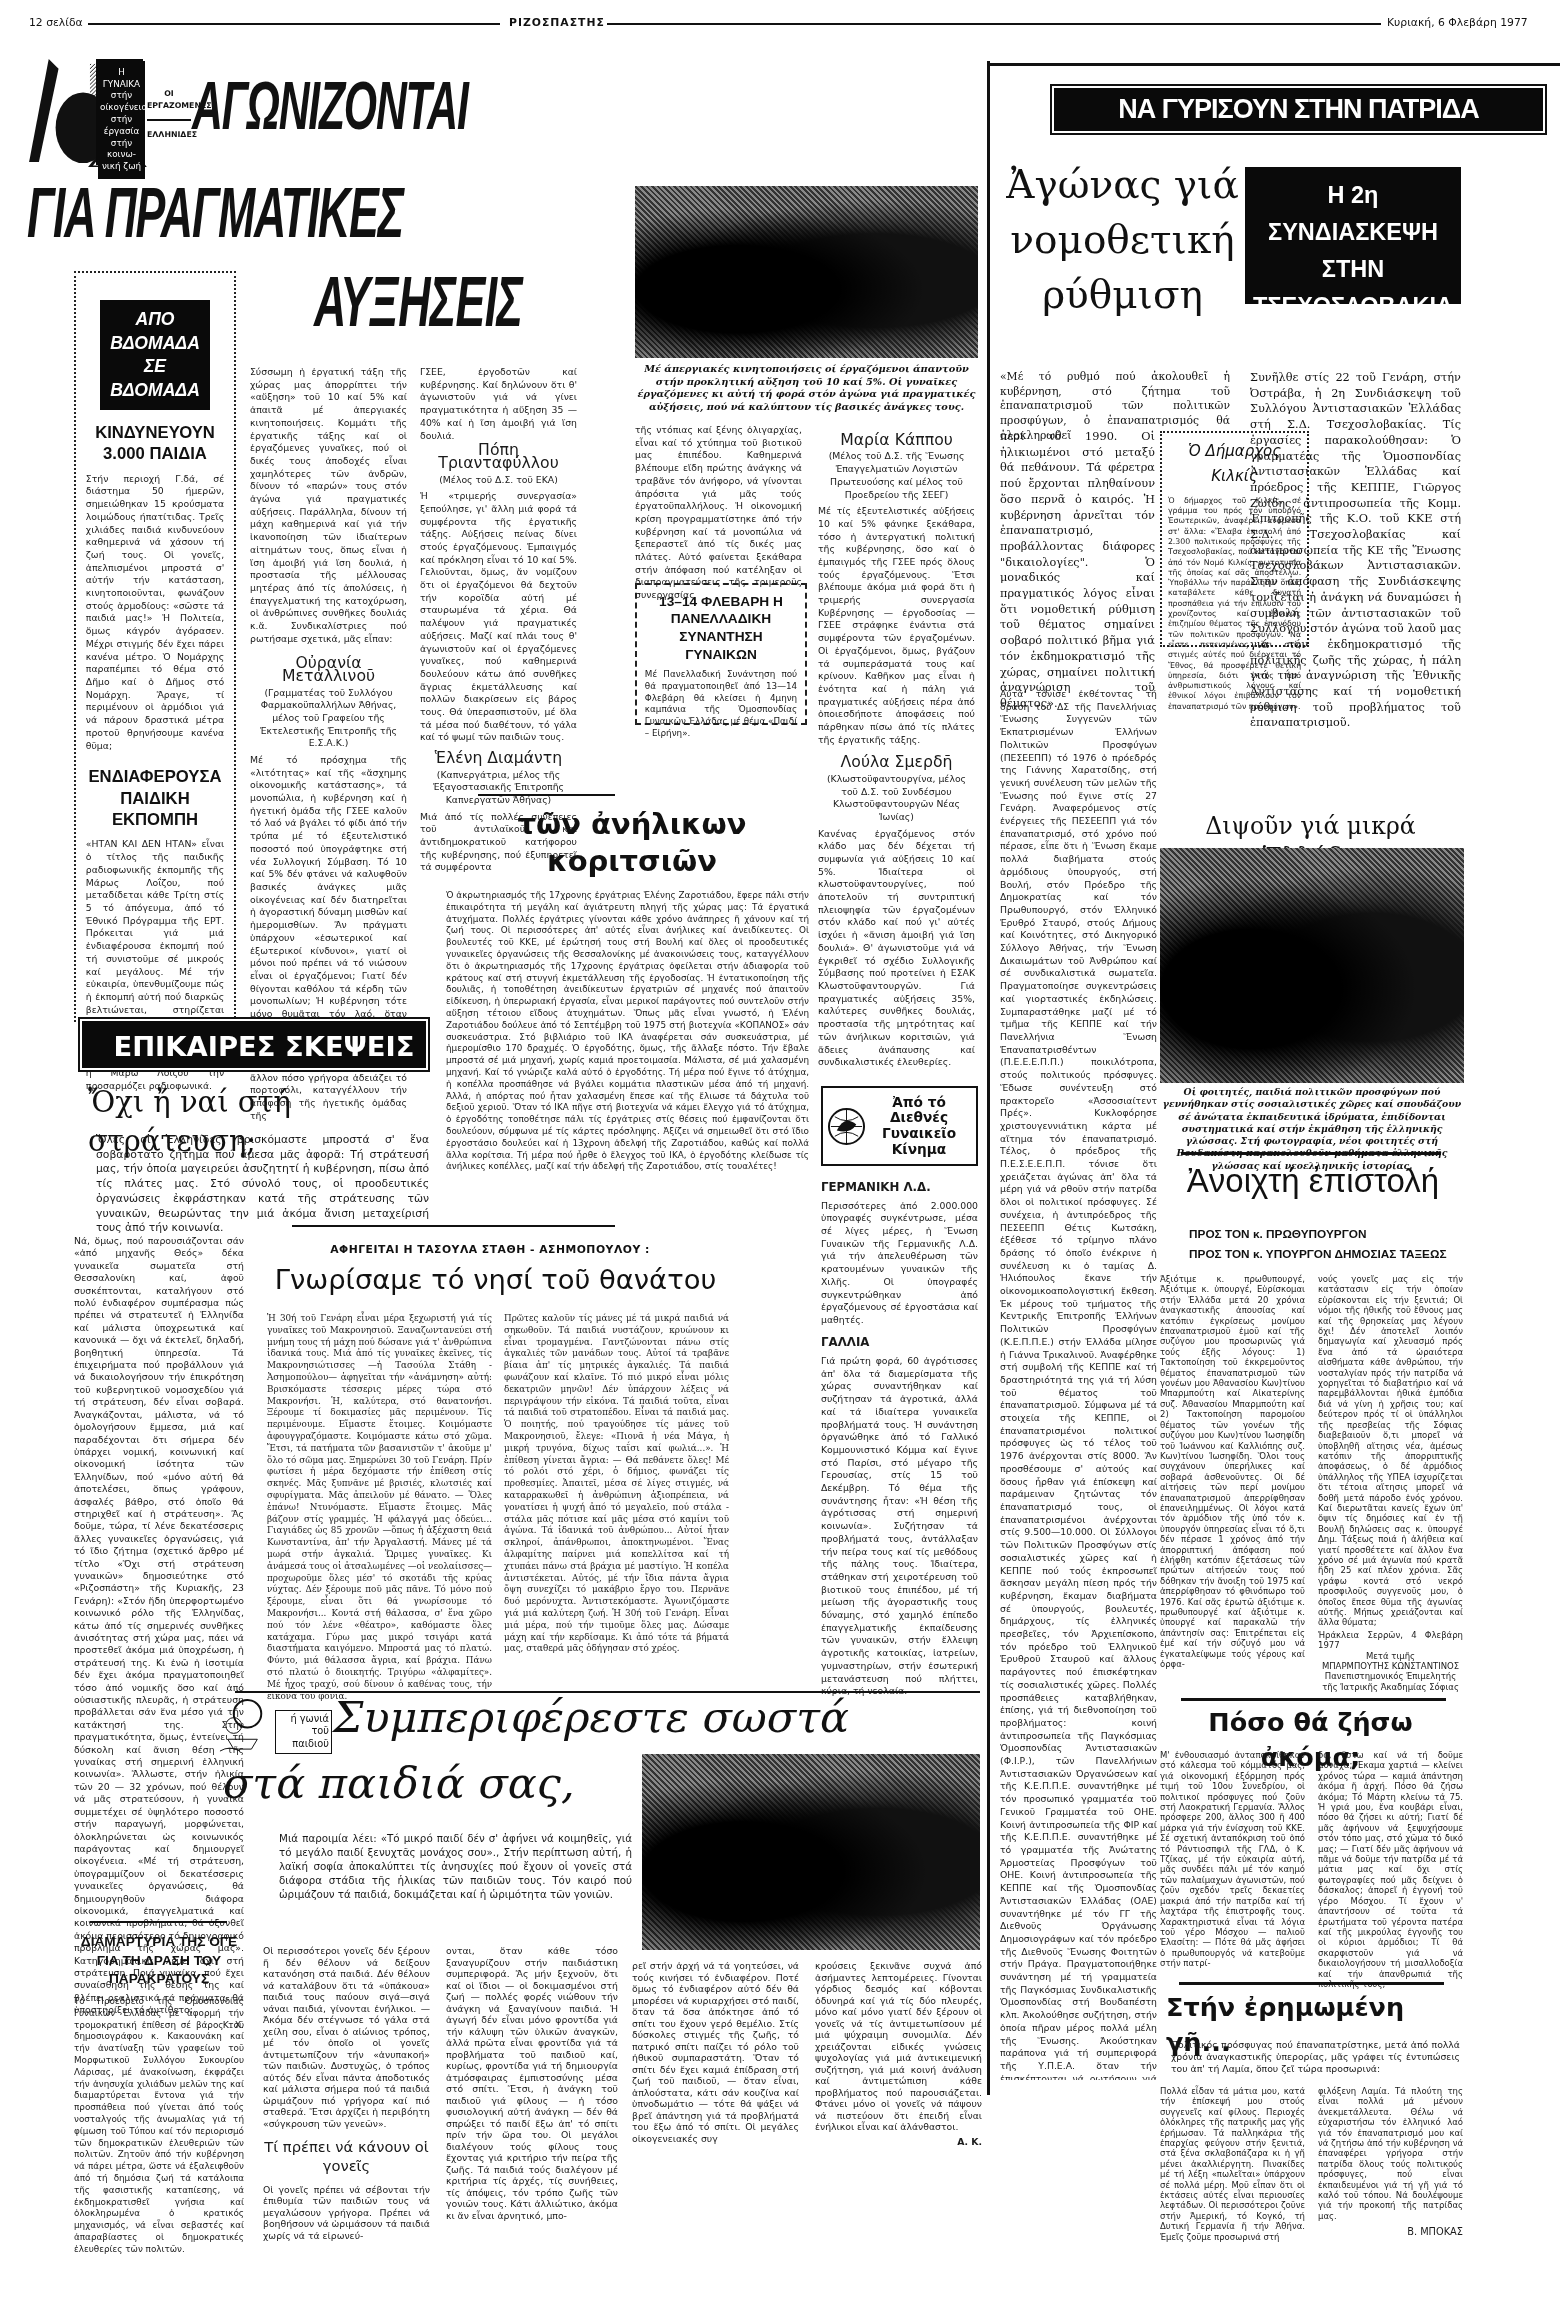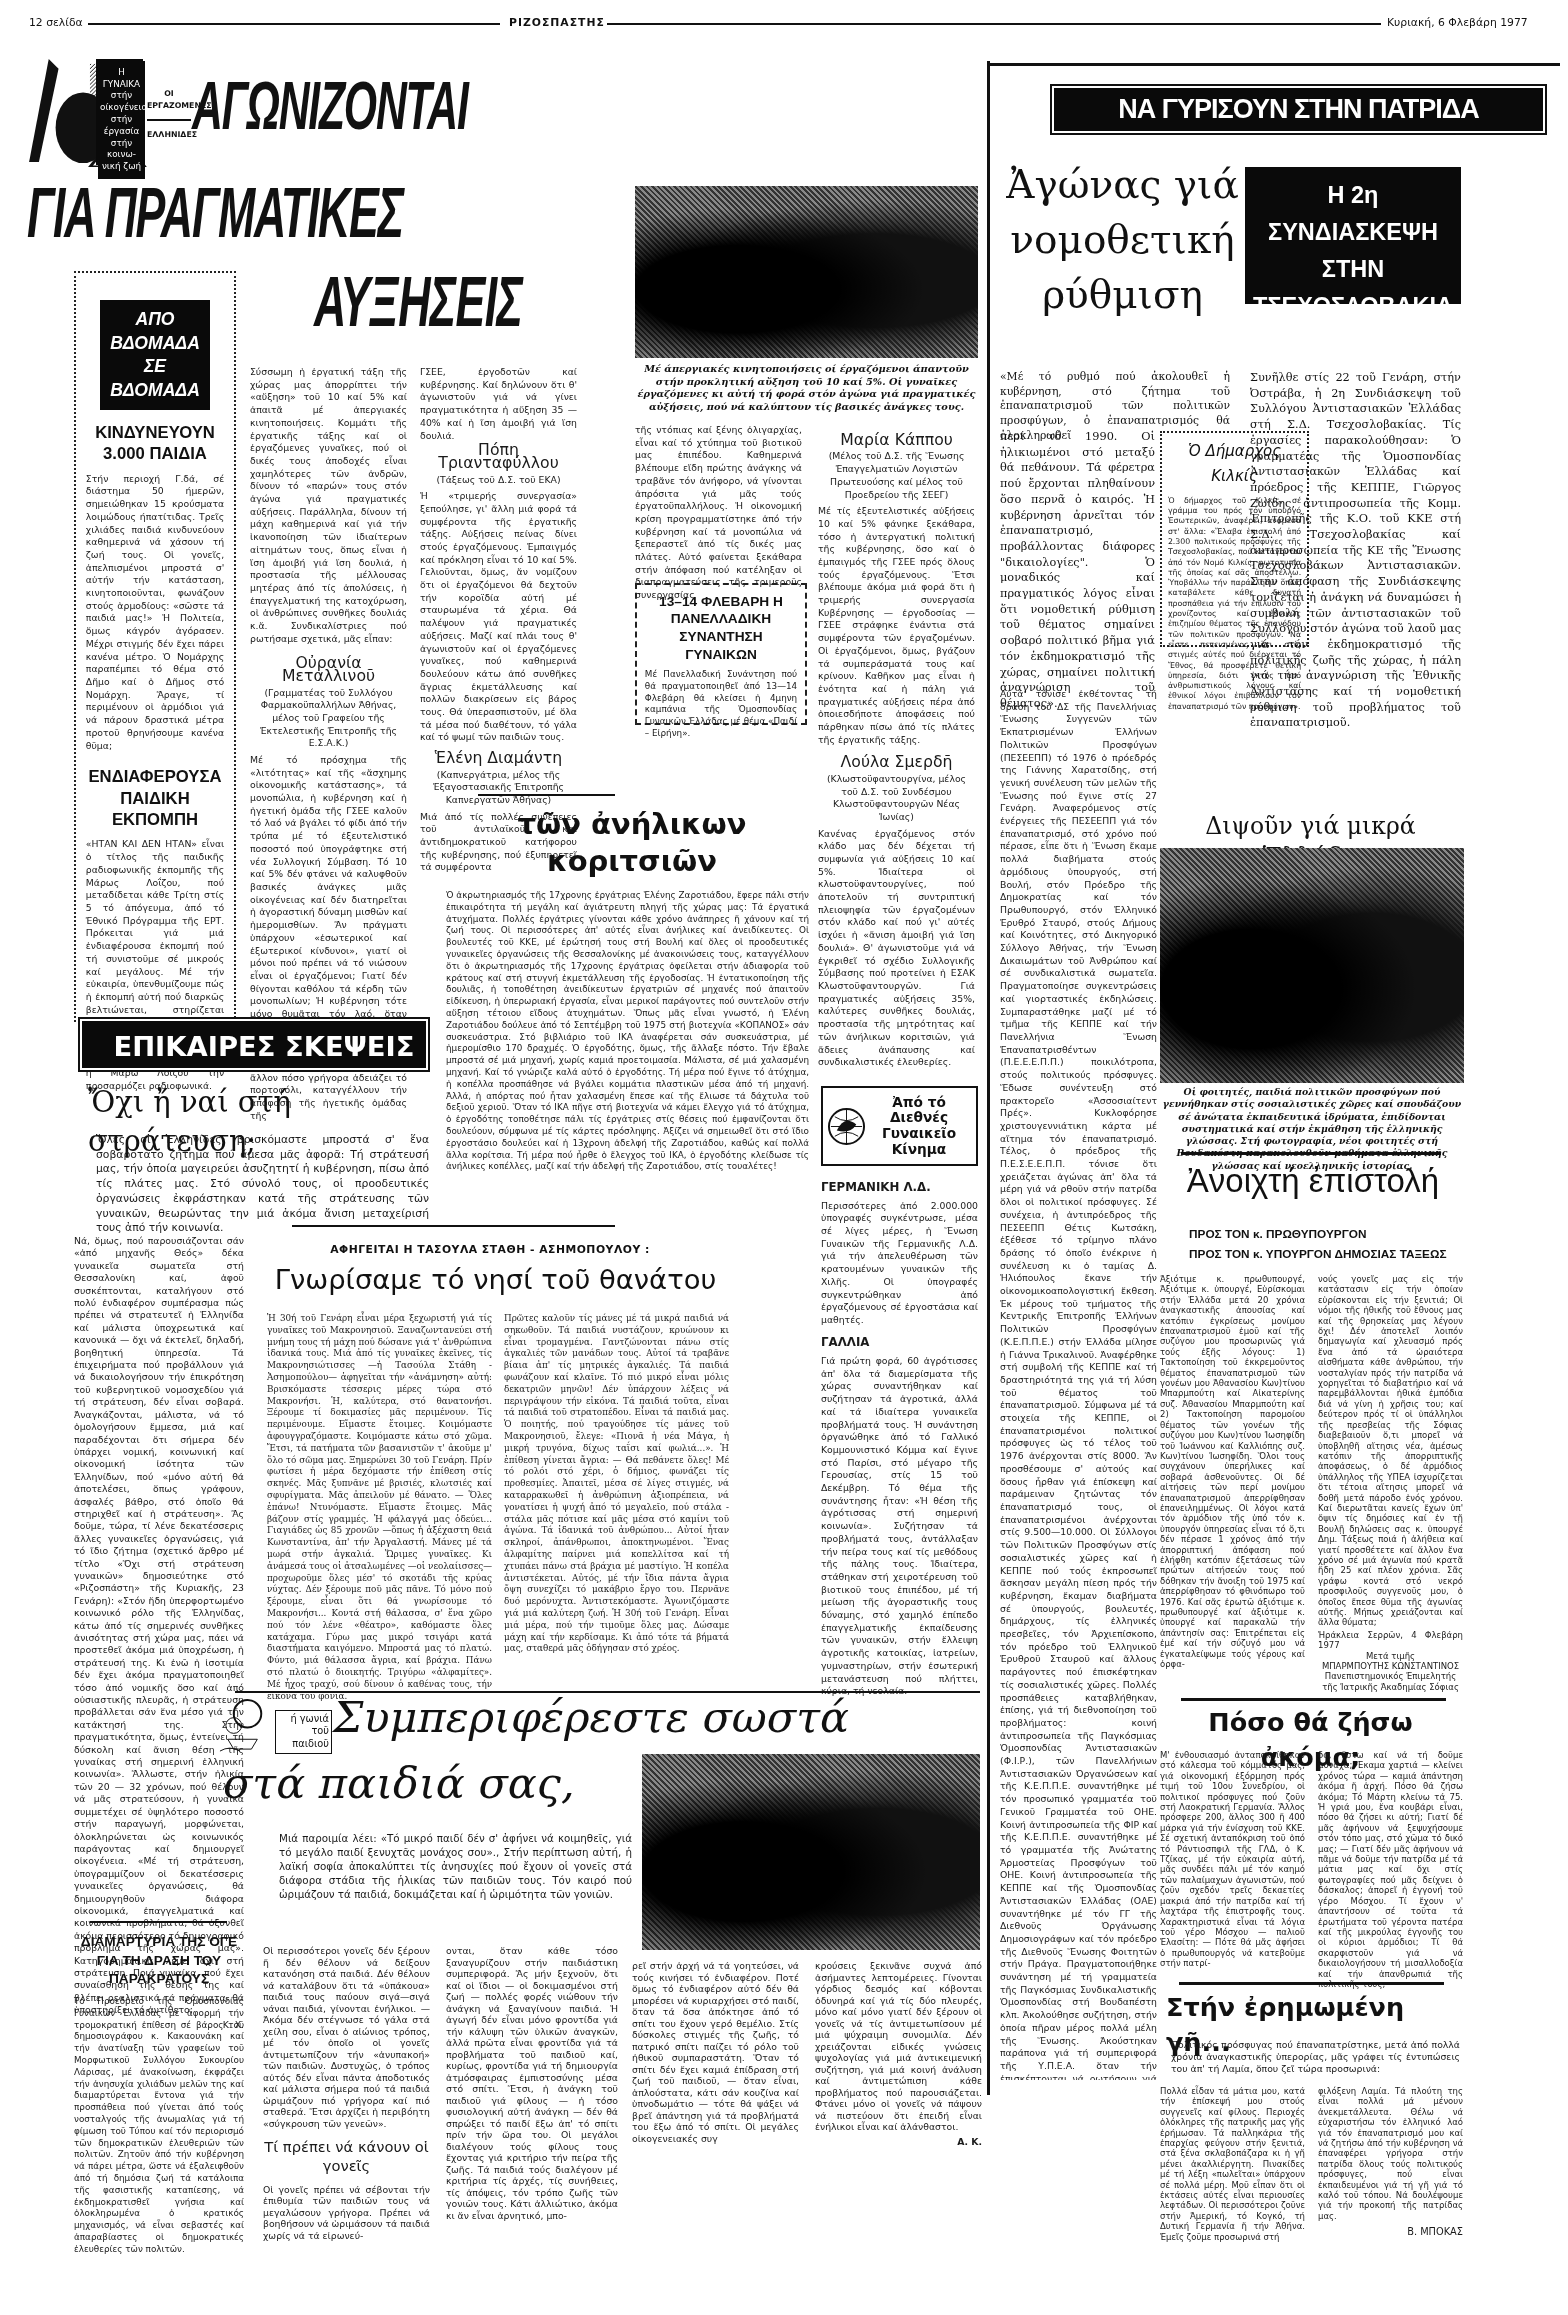--- a/index.html
+++ b/index.html
@@ -82,21 +82,21 @@
 <div class="abs txt sm" style="left:250px;top:366px;width:157px;">
   <div>Σύσσωμη ἡ ἐργατική τάξη τῆς χώρας μας ἀπορρίπτει τήν «αὔξηση» τοῦ 10 καί 5% καί ἀπαιτᾶ μέ ἀπεργιακές κινητοποιήσεις. Κομμάτι τῆς ἐργατικῆς τάξης καί οἱ ἐργαζόμενες γυναῖκες, πού οἱ δικές τους ἀποδοχές εἶναι χαμηλότερες τῶν ἀνδρῶν, δίνουν τό «παρών» τους στόν ἀγώνα γιά πραγματικές αὐξήσεις. Παράλληλα, δίνουν τή μάχη καθημερινά καί γιά τήν ἱκανοποίηση τῶν ἰδιαίτερων αἰτημάτων τους, ὅπως εἶναι ἡ ἴση ἀμοιβή γιά ἴση δουλιά, ἡ προστασία τῆς μέλλουσας μητέρας ἀπό τίς ἀπολύσεις, ἡ ἐπαγγελματική της κατοχύρωση, οἱ ἀνθρώπινες συνθῆκες δουλιάς κ.ἄ. Συνδικαλίστριες πού ρωτήσαμε σχετικά, μᾶς εἶπαν:</div>
   <div class="bylinename" style="margin-top:11.8px;font-size:15.7px;">Οὐρανία Μεταλλινοῦ</div>
   <div class="bylinerole" style="margin:3.9px 0;font-size:9.3px;">(Γραμματέας τοῦ Συλλόγου Φαρμακοϋπαλλήλων Ἀθήνας, μέλος τοῦ Γραφείου τῆς Ἐκτελεστικῆς Ἐπιτροπῆς τῆς Ε.Σ.Α.Κ.)</div>
   <div>Μέ τό πρόσχημα τῆς «λιτότητας» καί τῆς «ἄσχημης οἰκονομικῆς κατάστασης», τά μονοπώλια, ἡ κυβέρνηση καί ἡ ἡγετική ὁμάδα τῆς ΓΣΕΕ καλοῦν τό λαό νά βγάλει τό φίδι ἀπό τήν τρύπα μέ τό ἐξευτελιστικό ποσοστό πού ὑπογράφτηκε στή νέα Συλλογική Σύμβαση. Τό 10 καί 5% δέν φτάνει νά καλυφθοῦν βασικές ἀνάγκες μιᾶς οἰκογένειας καί δέν διατηρεῖται ἡ ἀγοραστική δύναμη μισθῶν καί ἡμερομισθίων. Ἄν πράγματι ὑπάρχουν «ἐσωτερικοί καί ἐξωτερικοί κίνδυνοι», γιατί οἱ μόνοι πού πρέπει νά τό νιώσουν εἶναι οἱ ἐργαζόμενοι; Γιατί δέν θίγονται καθόλου τά κέρδη τῶν μονοπωλίων; Ἡ κυβέρνηση τότε μόνο θυμᾶται τόν λαό, ὅταν πρόκειται νά τοῦ ζητήσει θυσίες. Κατά τ' ἄλλα, τόν ἀγνοεῖ. Οἱ ἐργαζόμενες γυναῖκες, πού ξέρουν περισσότερο ἀπό κάθε ἄλλον πόσο γρήγορα ἀδειάζει τό πορτοφόλι, καταγγέλλουν τήν ἀπόφαση τῆς ἡγετικῆς ὁμάδας τῆς</div>
 </div>
 
 <div class="abs txt sm" style="left:420px;top:366px;width:157px;">
   <div>ΓΣΕΕ, ἐργοδοτῶν καί κυβέρνησης. Καί δηλώνουν ὅτι θ' ἀγωνιστοῦν γιά νά γίνει πραγματικότητα ἡ αὔξηση 35 — 40% καί ἡ ἴση ἀμοιβή γιά ἴση δουλιά.</div>
   <div class="bylinename" style="margin-top:2px;font-size:15.7px;">Πόπη Τριανταφύλλου</div>
-  <div class="bylinerole" style="margin:3.9px 0;font-size:9.3px;">(Τάξεως τοῦ Δ.Σ. τοῦ ΕΚΑ)</div>
+  <div class="bylinerole" style="margin:3.9px 0;font-size:9.3px;">(Μέλος τοῦ Δ.Σ. τοῦ ΕΚΑ)</div>
   <div>Ἡ «τριμερής συνεργασία» ξεπούλησε, γι' ἄλλη μιά φορά τά συμφέροντα τῆς ἐργατικῆς τάξης. Αὐξήσεις πείνας δίνει στούς ἐργαζόμενους. Ἐμπαιγμός καί πρόκληση εἶναι τό 10 καί 5%. Γελιοῦνται, ὅμως, ἄν νομίζουν ὅτι οἱ ἐργαζόμενοι θά δεχτοῦν τήν κοροϊδία αὐτή μέ σταυρωμένα τά χέρια. Θά παλέψουν γιά πραγματικές αὐξήσεις. Μαζί καί πλάι τους θ' ἀγωνιστοῦν καί οἱ ἐργαζόμενες γυναῖκες, πού καθημερινά δουλεύουν κάτω ἀπό συνθῆκες ἄγριας ἐκμετάλλευσης καί πολλῶν διακρίσεων εἰς βάρος τους. Θά ὑπερασπιστοῦν, μέ ὅλα τά μέσα πού διαθέτουν, τό γάλα καί τό ψωμί τῶν παιδιῶν τους.</div>
   <div class="bylinename" style="margin-top:7.8px;font-size:15.7px;">Ἑλένη Διαμάντη</div>
   <div class="bylinerole" style="margin:3.9px 0;font-size:9.3px;">(Καπνεργάτρια, μέλος τῆς Ἐξαγοστασιακῆς Ἐπιτροπῆς Καπνεργατῶν Ἀθήνας)</div>
   <div>Μιά ἀπό τίς πολλές συνέπειες τοῦ ἀντιλαϊκοῦ καί ἀντιδημοκρατικοῦ κατήφορου τῆς κυβέρνησης, πού ἐξυπηρετεῖ τά συμφέροντα</div>
 </div>
 
 <div class="abs txt sm" style="left:635px;top:424px;width:167px;">
   <div>τῆς ντόπιας καί ξένης ὀλιγαρχίας, εἶναι καί τό χτύπημα τοῦ βιοτικοῦ μας ἐπιπέδου. Καθημερινά βλέπουμε εἴδη πρώτης ἀνάγκης νά τραβᾶνε τόν ἀνήφορο, νά γίνονται ἀπρόσιτα γιά μᾶς τούς ἐργατοϋπαλλήλους. Ἡ οἰκονομική κρίση προγραμματίστηκε ἀπό τήν κυβέρνηση καί τά μονοπώλια νά ξεπεραστεῖ ἀπό τίς δικές μας πλάτες. Αὐτό φαίνεται ξεκάθαρα στήν ἀπόφαση πού κατέληξαν οἱ διαπραγματεύσεις τῆς τριμεροῦς συνεργασίας</div>
 </div>
 

